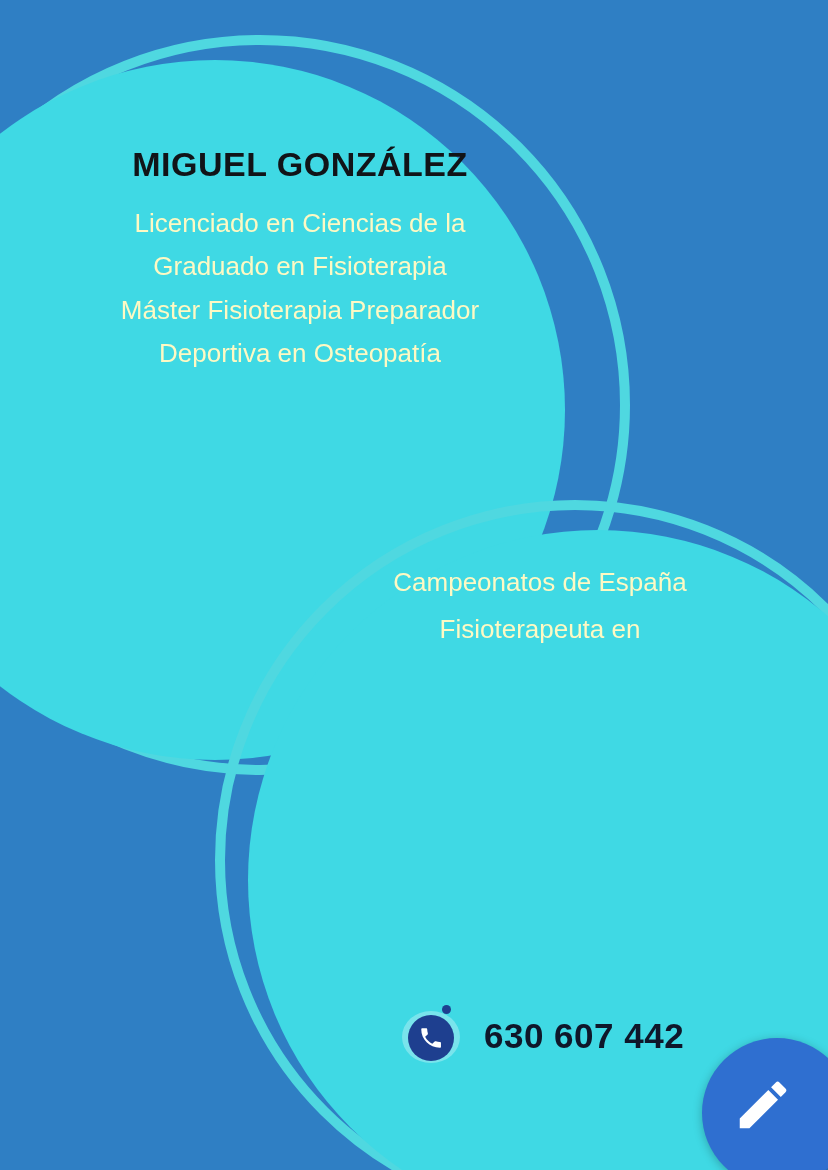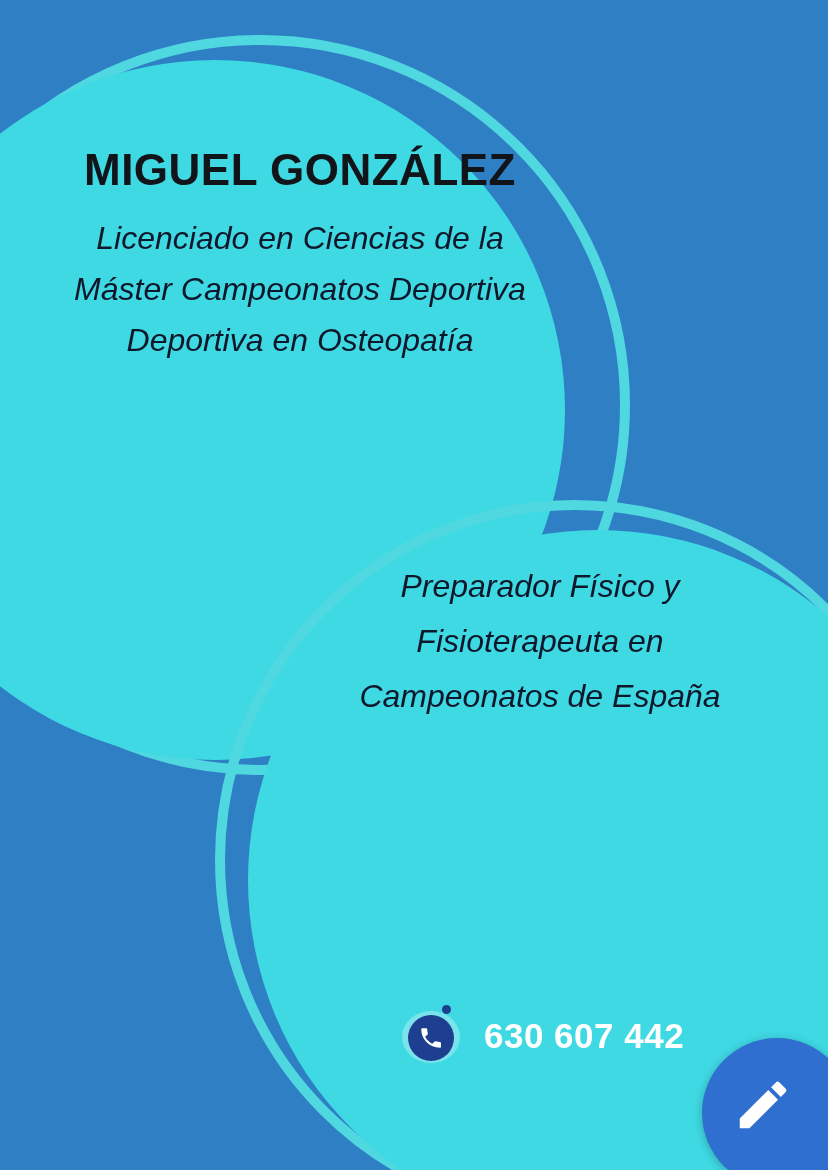--- a/index.html
+++ b/index.html
@@ -66,32 +66,31 @@
   
   .block-top {
     position: absolute;
     left: 10px;
     top: 145px;
     width: 580px;
     text-align: center;
     color: #111418;
   }
   .name {
-    font-size: 44px;
+    font-size: 34px;
     font-weight: bold;
     letter-spacing: 0.5px;
     margin-bottom: 22px;
   }
   .line {
-    font-size: 32px;
+    font-size: 26px;
     line-height: 1.32;
-    color: #0f172a;
+    color: #fef9c3;
     margin: 0 0 9px 0;
     white-space: nowrap;
-    font-style: italic;
   }
 
   .block-bottom {
     position: absolute;
     left: 255px;
     top: 565px;
     width: 570px;
     text-align: center;
     color: #111418;
   }
@@ -141,21 +140,21 @@
     top: 0px;
     width: 9px;
     height: 9px;
     border-radius: 50%;
     background: #1e3f8f;
   }
   .phone-icon svg { display: block; }
   .phone-number {
     font-size: 35px;
     font-weight: bold;
-    color: #ffffff;
+    color: #0f172a;
     letter-spacing: 0.5px;
   }
 
   
   .fab {
     position: absolute;
     right: -24px;
     bottom: -18px;
     width: 150px;
     height: 150px;
@@ -179,28 +178,28 @@
 
   <div class="circle-top-ring"></div>
   <div class="circle-top-fill"></div>
 
   <div class="circle-bottom-ring"></div>
   <div class="circle-bottom-fill"></div>
 
   <div class="block-top">
     <div class="name">MIGUEL GONZÁLEZ</div>
     <p class="line">Licenciado en Ciencias de la</p>
-    <p class="line">Máster Campeonatos Deportiva</p>
+    <p class="line">Graduado en Fisioterapia</p>
+    <p class="line">Máster Fisioterapia Preparador</p>
     <p class="line">Deportiva en Osteopatía</p>
   </div>
 
   <div class="block-bottom">
-    <p class="line">Preparador Físico y</p>
+    <p class="line">Campeonatos de España</p>
     <p class="line">Fisioterapeuta en</p>
-    <p class="line">Campeonatos de España</p>
   </div>
 
   <div class="phone-row">
     <span class="phone-icon">
       <span class="halo"></span>
       <span class="dot"></span>
       <span class="disc">
         <svg width="26" height="26" viewBox="0 0 24 24" aria-hidden="true">
           <path fill="#ffffff" d="M6.6 10.8c1.4 2.8 3.8 5.1 6.6 6.6l2.2-2.2c.3-.3.7-.4 1.1-.2 1.2.4 2.4.6 3.7.6.6 0 1 .4 1 1V20c0 .6-.4 1-1 1C10.6 21 3 13.4 3 4c0-.6.4-1 1-1h3.5c.6 0 1 .4 1 1 0 1.3.2 2.5.6 3.7.1.4 0 .8-.2 1.1l-2.3 2z"></path>
         </svg>

